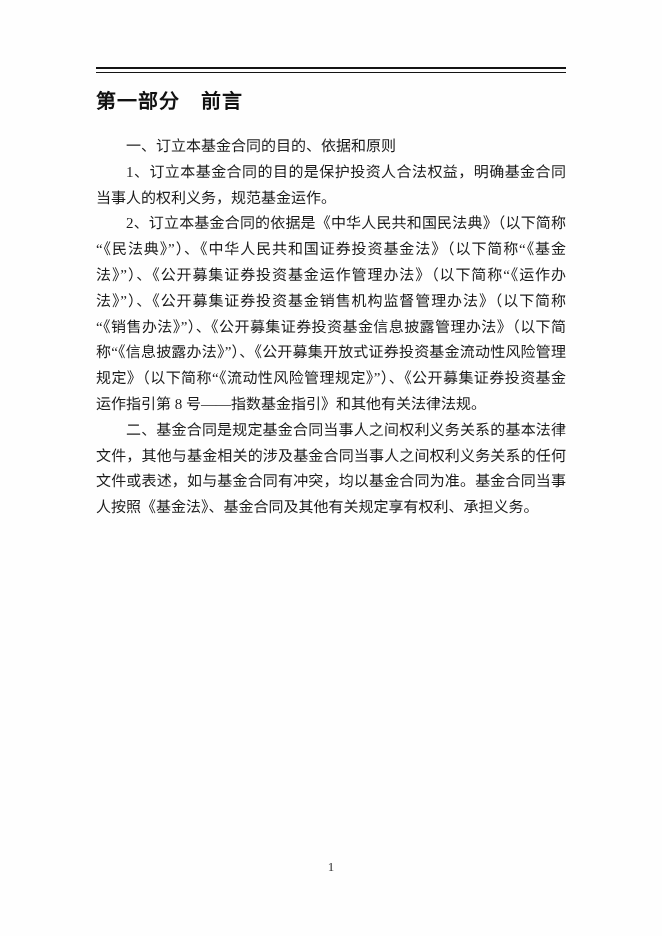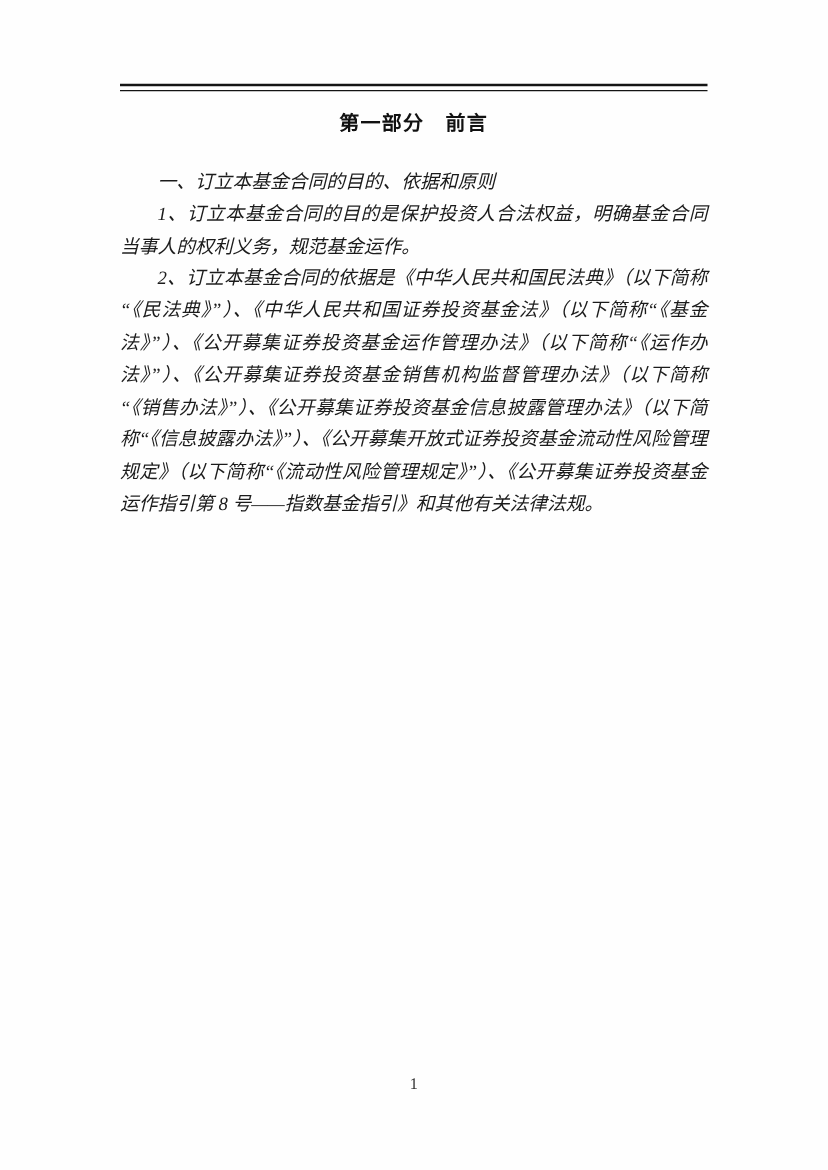--- a/index.html
+++ b/index.html
@@ -21,42 +21,41 @@
     left: 96px; right: 96px;
     top: 67px;
     height: 3px;
     border-top: 2px solid #141414;
     border-bottom: 1px solid #141414;
   }
   .doc-title {
     position: absolute;
     left: 96px; right: 96px;
     top: 85px;
-    text-align: center;
-    font-size: 16px;
+    text-align: left;
+    font-size: 20px;
     font-weight: bold;
     letter-spacing: 1px;
     color: #111;
     margin: 0;
   }
   .doc-body {
     position: absolute;
     left: 96px;
     top: 134px;
     width: 470px;
   }
   .doc-body p {
     margin: 0;
     font-size: 15px;
     line-height: 25.8px;
     text-align: justify;
     text-justify: inter-ideograph;
     text-indent: 2em;
     color: #1b1b1b;
-    font-style: italic;
   }
   .page-number {
     position: absolute;
     left: 0; right: 0;
     bottom: 62px;
     text-align: center;
     font-size: 13px;
     line-height: 14px;
     color: #333;
   }
@@ -67,17 +66,18 @@
 <div class="page">
 
   <div class="header-rule"></div>
 
   <h1 class="doc-title">第一部分　前言</h1>
 
   <div class="doc-body">
     <p>一、订立本基金合同的目的、依据和原则</p>
     <p>1、订立本基金合同的目的是保护投资人合法权益，明确基金合同当事人的权利义务，规范基金运作。</p>
     <p>2、订立本基金合同的依据是《中华人民共和国民法典》（以下简称“《民法典》”）、《中华人民共和国证券投资基金法》（以下简称“《基金法》”）、《公开募集证券投资基金运作管理办法》（以下简称“《运作办法》”）、《公开募集证券投资基金销售机构监督管理办法》（以下简称“《销售办法》”）、《公开募集证券投资基金信息披露管理办法》（以下简称“《信息披露办法》”）、《公开募集开放式证券投资基金流动性风险管理规定》（以下简称“《流动性风险管理规定》”）、《公开募集证券投资基金运作指引第 8 号——指数基金指引》和其他有关法律法规。</p>
+    <p>二、基金合同是规定基金合同当事人之间权利义务关系的基本法律文件，其他与基金相关的涉及基金合同当事人之间权利义务关系的任何文件或表述，如与基金合同有冲突，均以基金合同为准。基金合同当事人按照《基金法》、基金合同及其他有关规定享有权利、承担义务。</p>
   </div>
 
   <div class="page-number">1</div>
 
 </div>
 
 </body></html>

